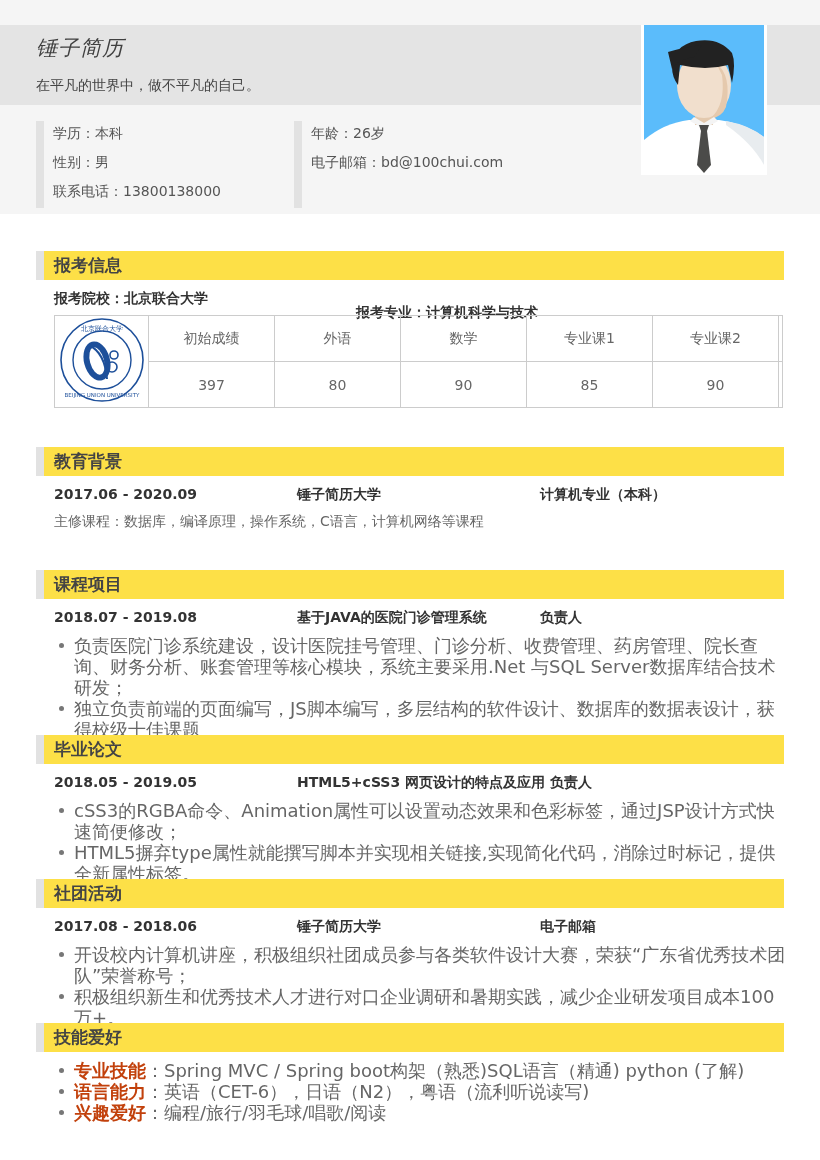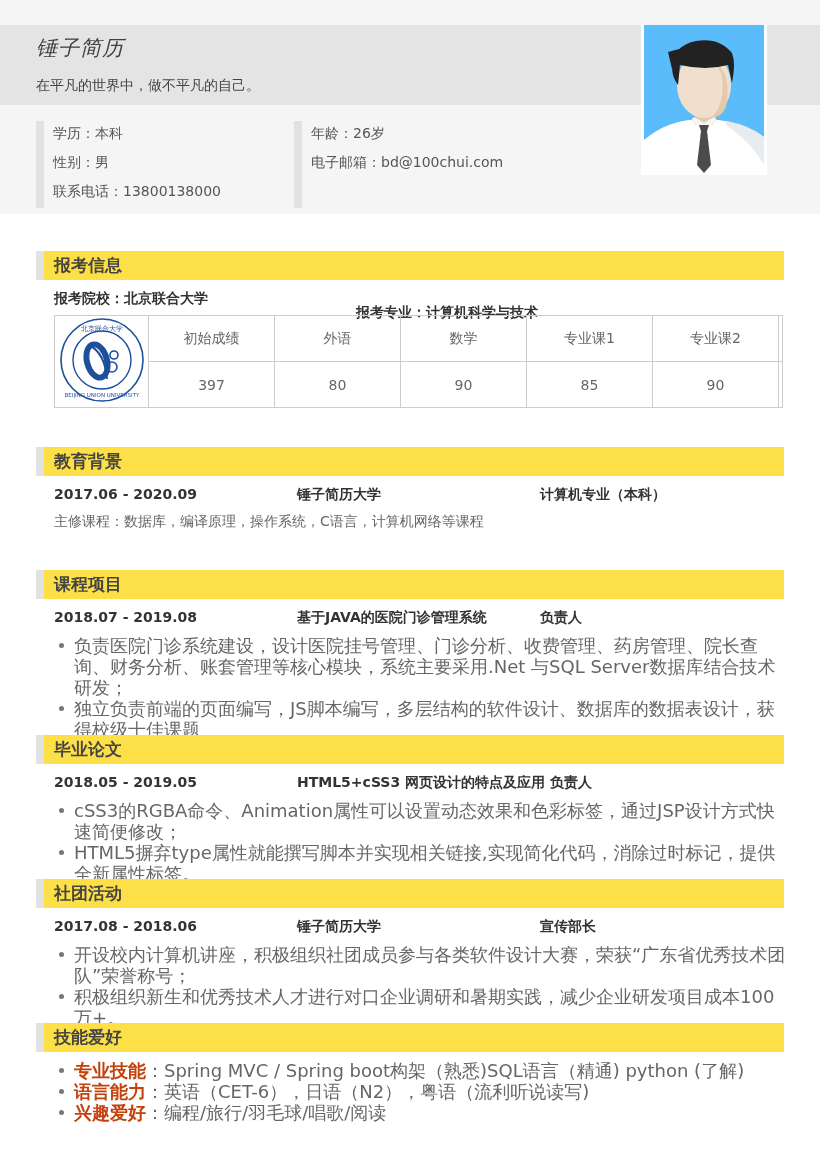--- a/index.html
+++ b/index.html
@@ -142,21 +142,21 @@
 <ul class="bullets" style="top:800px;">
   <li>cSS3的RGBA命令、Animation属性可以设置动态效果和色彩标签，通过JSP设计方式快速简便修改；</li>
   <li>HTML5摒弃type属性就能撰写脚本并实现相关链接,实现简化代码，消除过时标记，提供全新属性标签。</li>
 </ul>
 
 <div class="section-head" style="top:879px;">
   <span>社团活动</span>
 </div>
 <div class="bold-line" style="left:54px; top:918px;">2017.08 - 2018.06</div>
 <div class="bold-line" style="left:297px; top:918px;">锤子简历大学</div>
-<div class="bold-line" style="left:540px; top:918px;">宣传部长</div>
+<div class="bold-line" style="left:540px; top:918px;">电子邮箱</div>
 <ul class="bullets" style="top:944px;">
   <li>开设校内计算机讲座，积极组织社团成员参与各类软件设计大赛，荣获“广东省优秀技术团队”荣誉称号；</li>
   <li>积极组织新生和优秀技术人才进行对口企业调研和暑期实践，减少企业研发项目成本100万+。</li>
 </ul>
 
 <div class="section-head" style="top:1023px;">
   <span>技能爱好</span>
 </div>
 <ul class="bullets" style="top:1060px;">
   <li><b>专业技能</b><span>：Spring MVC / Spring boot构架（熟悉)SQL语言（精通) python (了解)</span></li>

